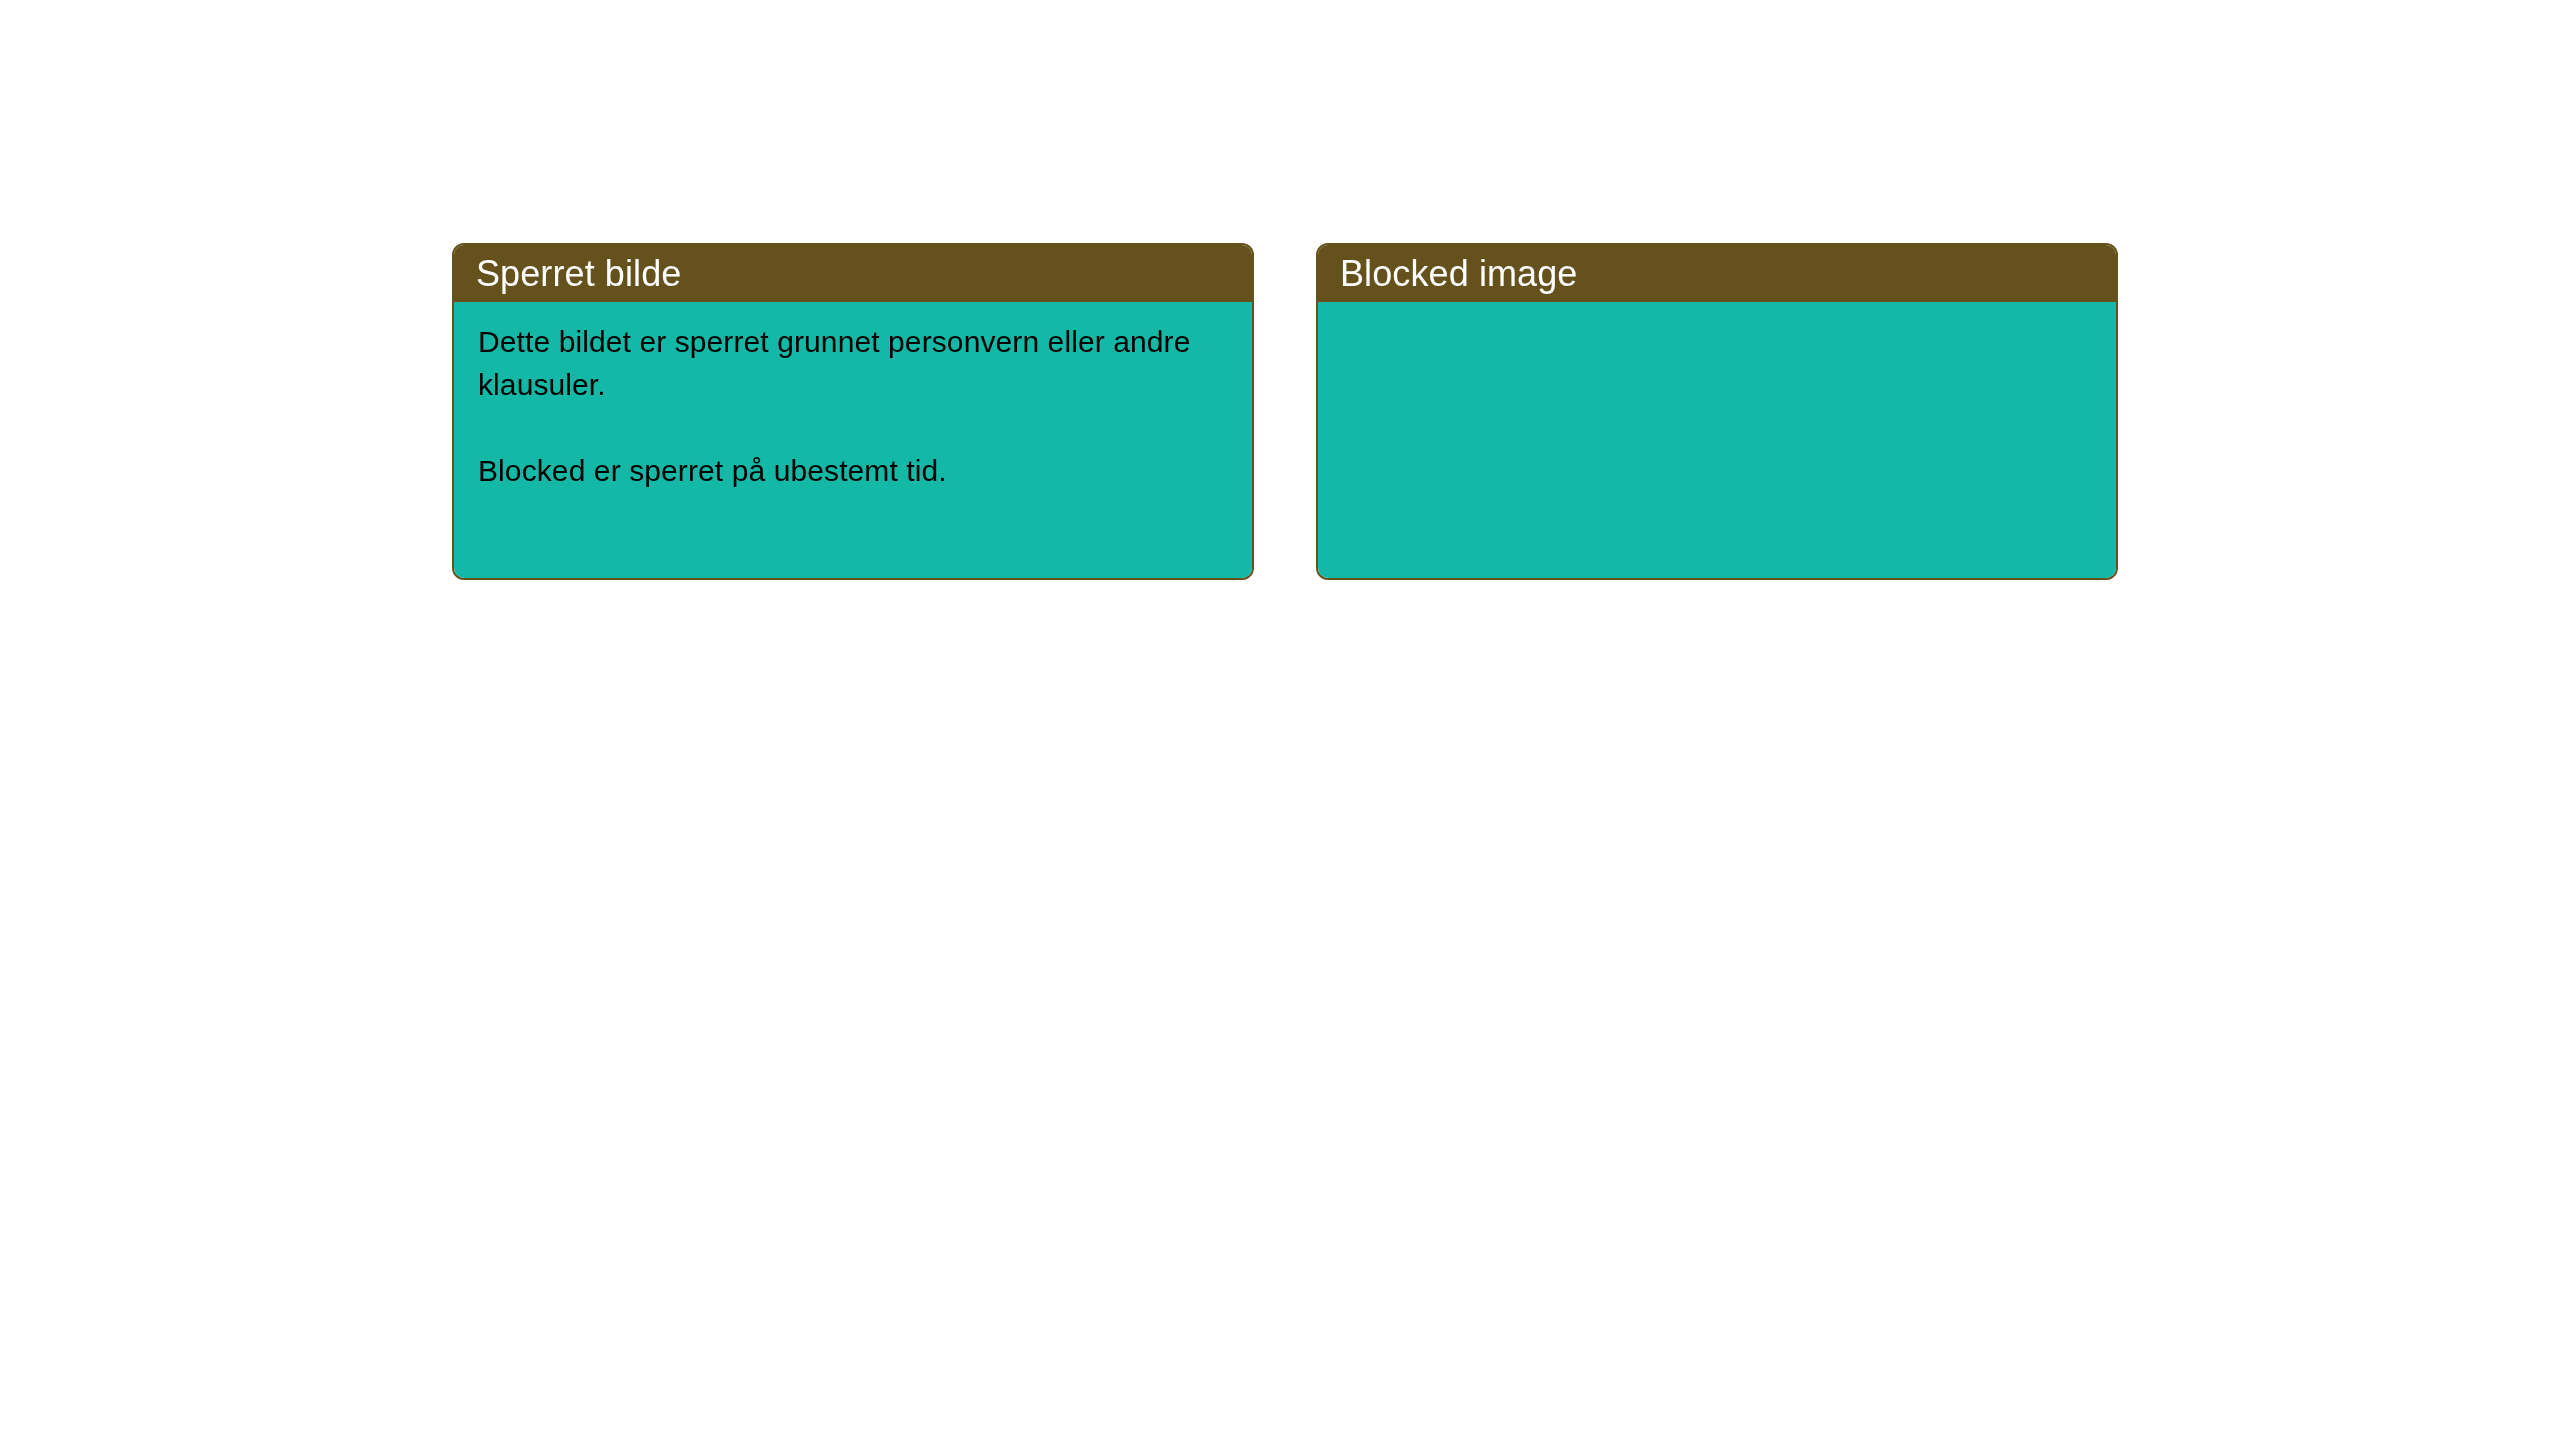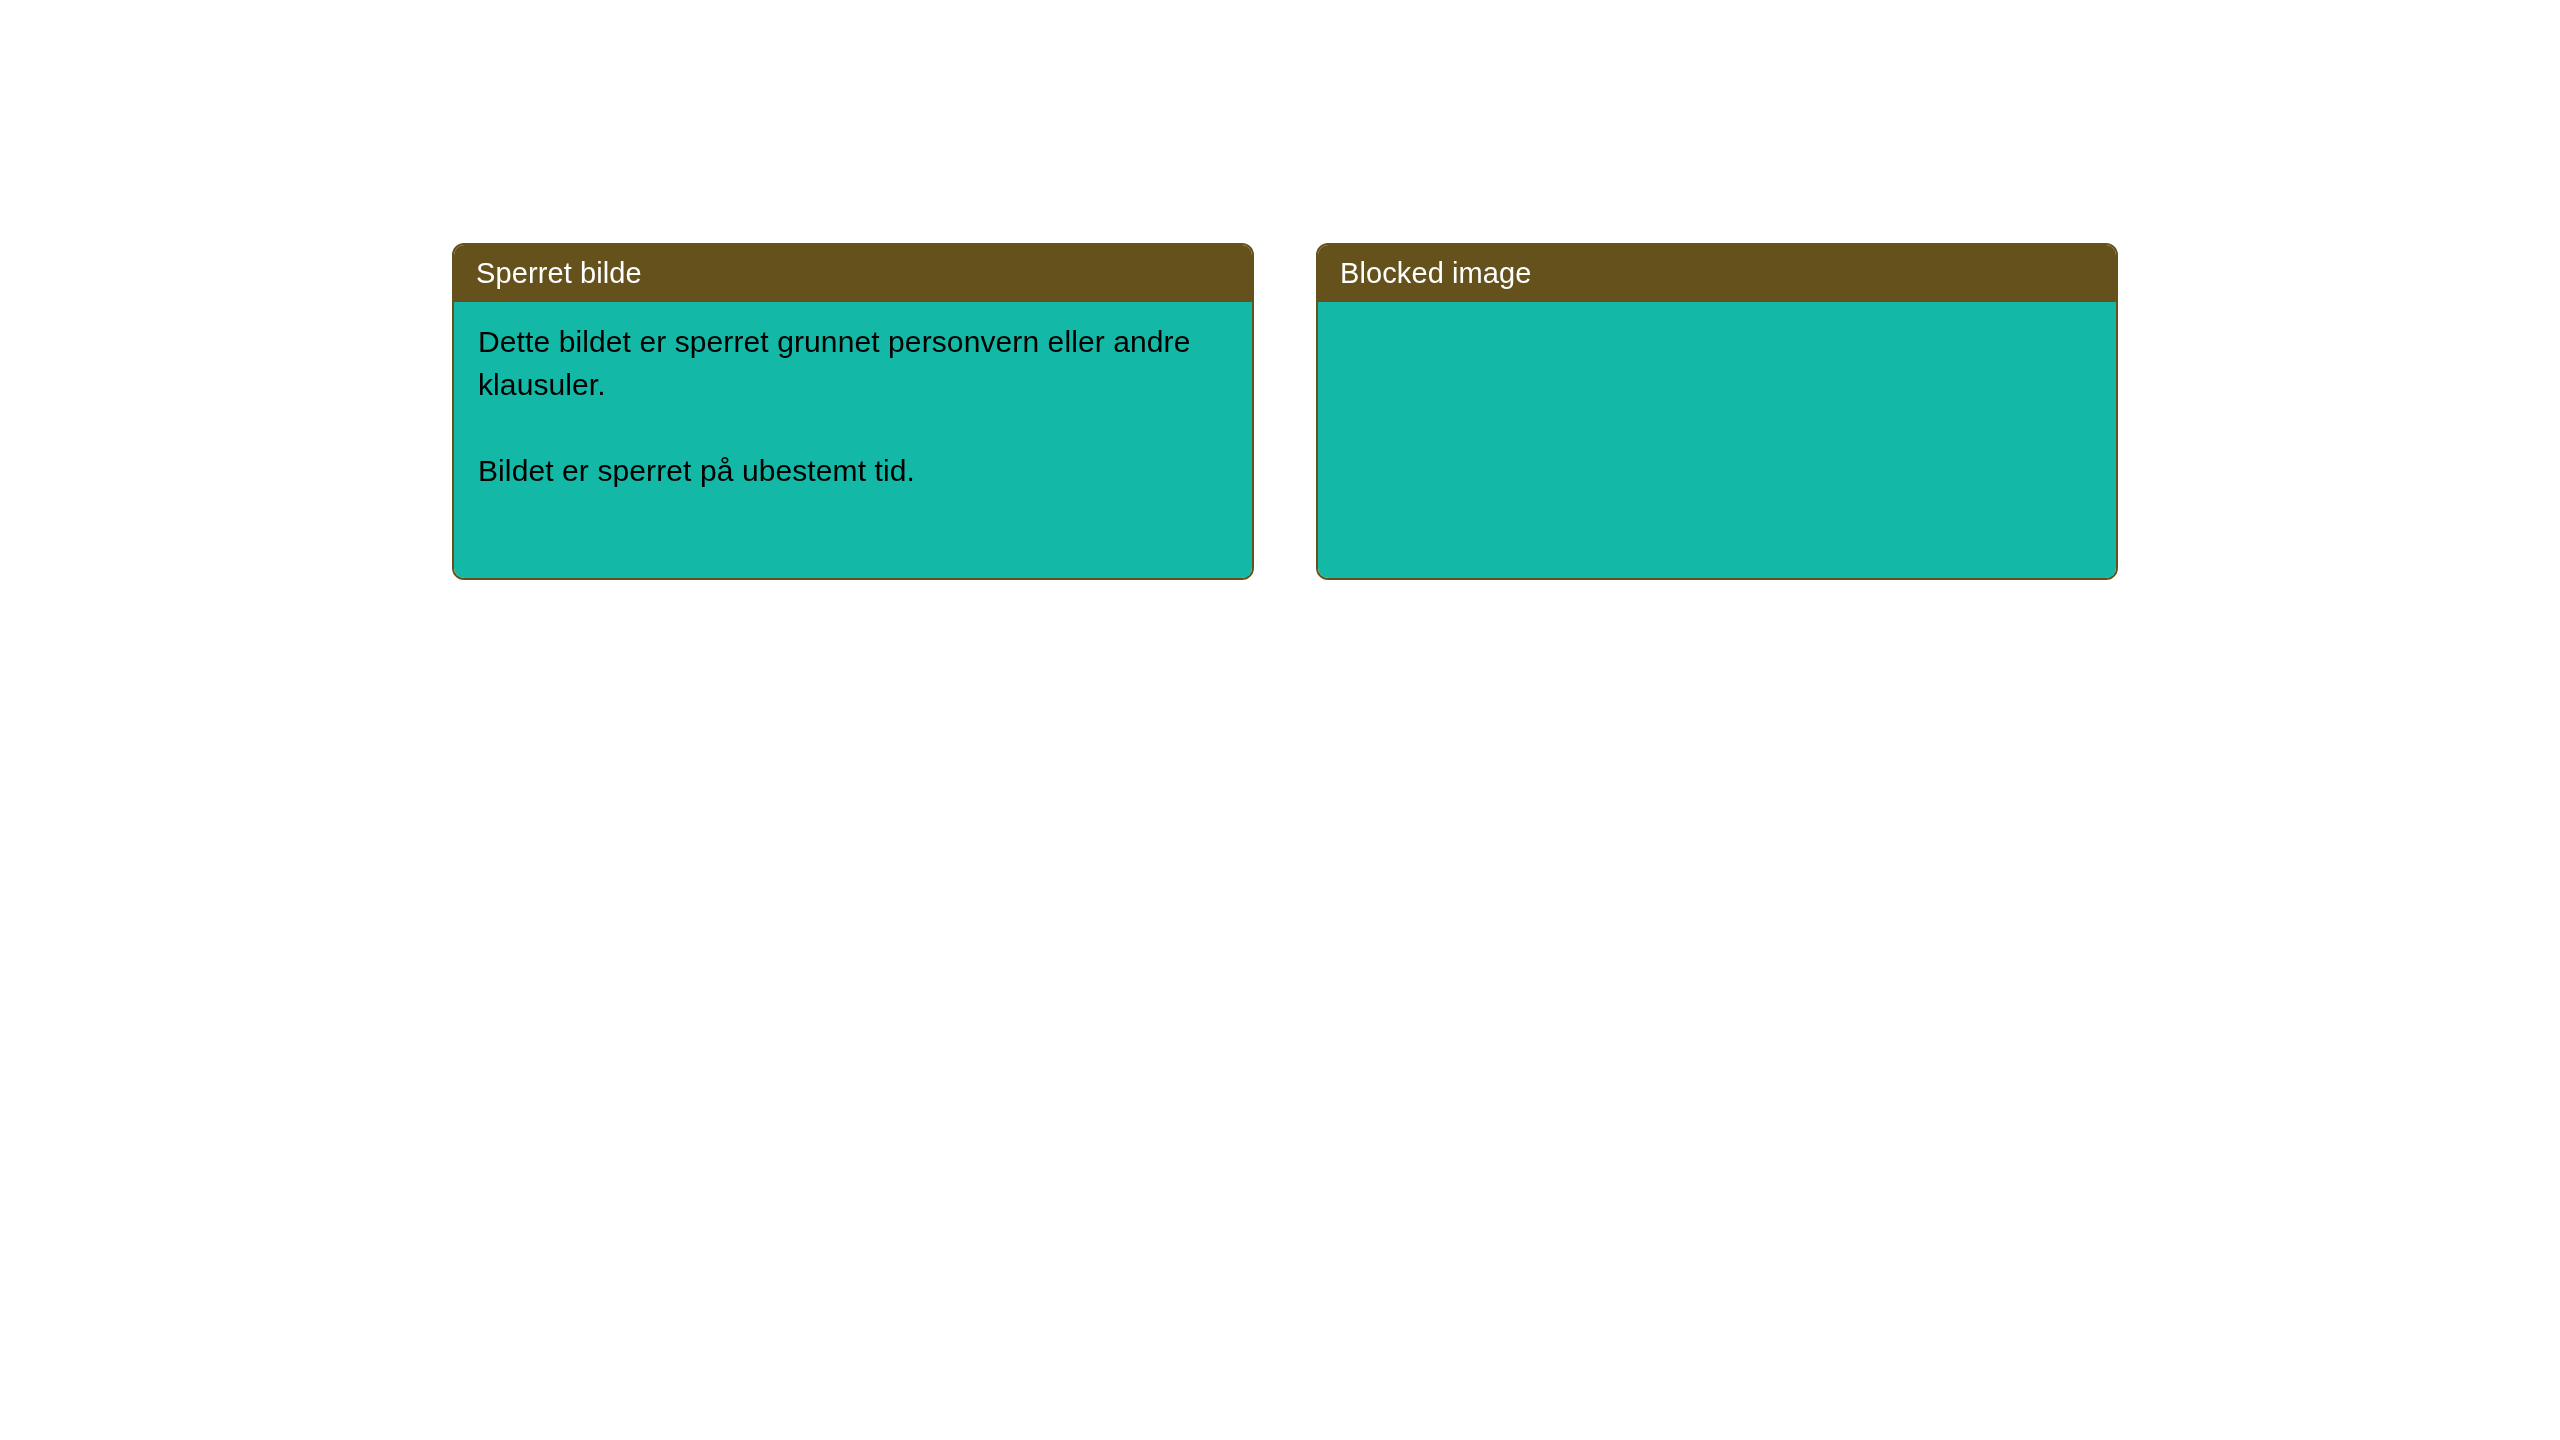--- a/index.html
+++ b/index.html
@@ -37,21 +37,21 @@
   .card-header {
     background: #65511C;
     height: 57px;
     display: flex;
     align-items: center;
     padding: 0 0 0 22px;
   }
 
   .card-title {
     color: #ffffff;
-    font-size: 29px;
+    font-size: 36px;
     font-weight: 400;
     line-height: 1;
     letter-spacing: 0.1px;
     white-space: nowrap;
   }
 
   .card-body {
     background: #14b8a6;
     padding: 18px 22px 26px 24px;
     min-height: 276px;
@@ -73,21 +73,21 @@
 <body>
 
 <div id="cards-container">
 
   <section class="notice-card">
     <div class="card-header">
       <h2 class="card-title">Sperret bilde</h2>
     </div>
     <div class="card-body">
       <p class="card-paragraph">Dette bildet er sperret grunnet personvern eller andre klausuler.</p>
-      <p class="card-paragraph">Bildet er sperret på ubestemt tid.</p>
+      <p class="card-paragraph">Blocked er sperret på ubestemt tid.</p>
     </div>
   </section>
 
   <section class="notice-card">
     <div class="card-header">
       <h2 class="card-title">Blocked image</h2>
     </div>
     <div class="card-body">
     </div>
   </section>

